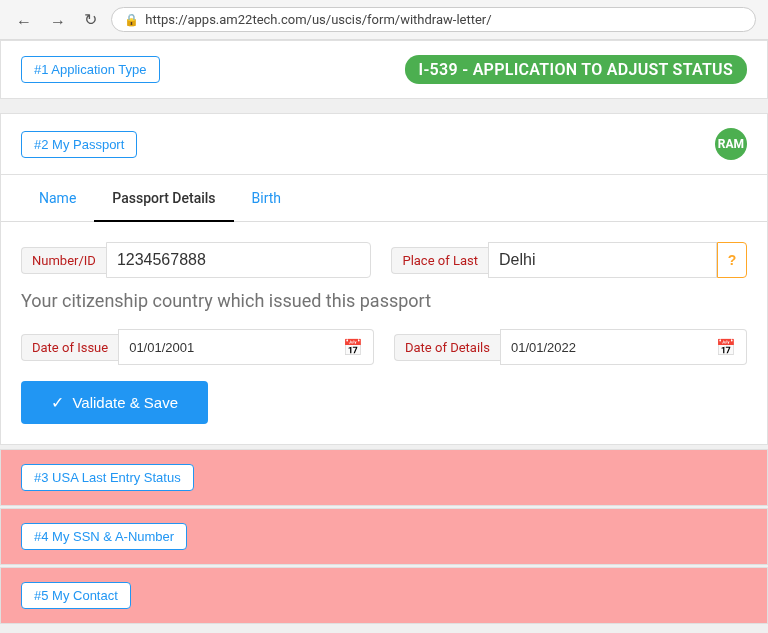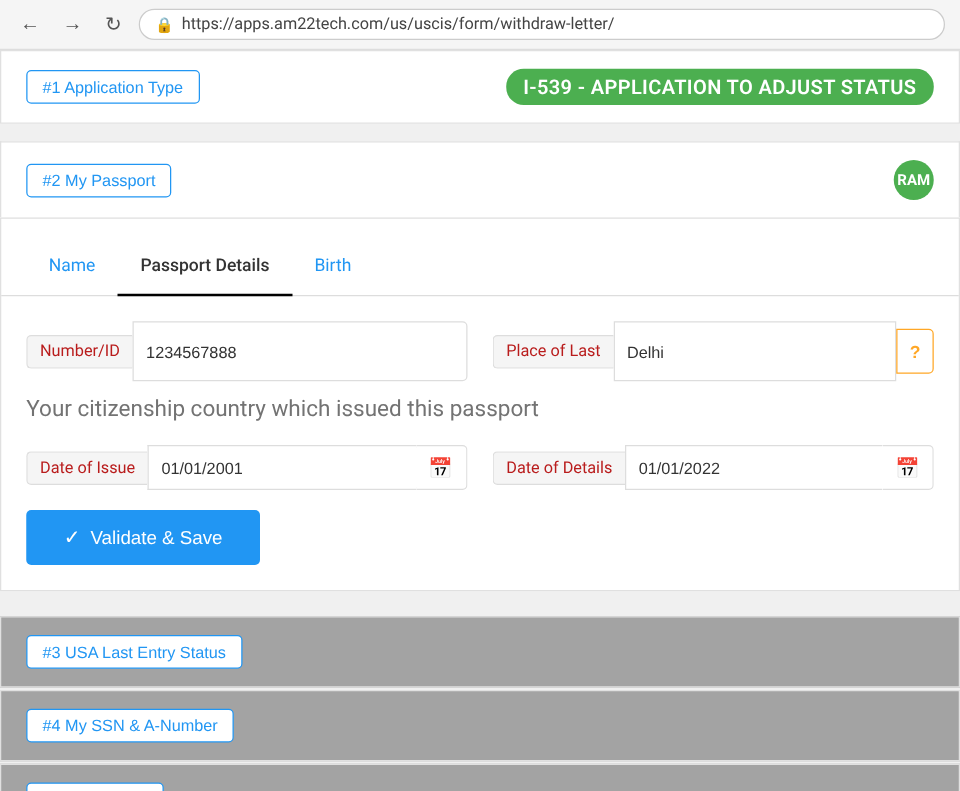--- a/index.html
+++ b/index.html
@@ -91,22 +91,22 @@
       align-items: center;
       justify-content: center;
       font-size: 12px;
       font-weight: 700;
     }
 
     
     .passport-section {
       background: #fff;
       border: 1px solid #e0e0e0;
-      margin-bottom: 20px;
-      padding: 15px 0 20px 0;
+      margin-bottom: 4px;
+      padding: 0 0 20px 0;
     }
 
     
     .tabs {
       display: flex;
       border-bottom: 1px solid #ddd;
       padding: 0 20px;
       margin-bottom: 20px;
     }
     .tab {
@@ -150,24 +150,24 @@
       white-space: nowrap;
       border-radius: 4px 0 0 4px;
       height: 27px;
       display: flex;
       align-items: center;
     }
 
     .field-input {
       border: 1px solid #ddd;
       padding: 8px 10px;
-      font-size: 13px;
+      font-size: 16px;
       color: #333;
       flex: 1;
-      height: 48px;
+      height: 36px;
       outline: none;
       border-radius: 0 4px 4px 0;
     }
 
     .calendar-icon {
       border: 1px solid #ddd;
       border-left: none;
       padding: 8px 10px;
       background: #fff;
       height: 36px;
@@ -235,21 +235,21 @@
       gap: 8px;
       margin: 16px 20px 0;
     }
 
     .check-icon {
       font-size: 16px;
     }
 
     
     .bottom-section {
-      background: #a3a3a3;
+      background: #fca5a5;
       border: 1px solid #e0e0e0;
       margin-bottom: 2px;
       padding: 14px 20px;
       display: flex;
       align-items: center;
     }
   </style>
 </head>
 <body>
 

